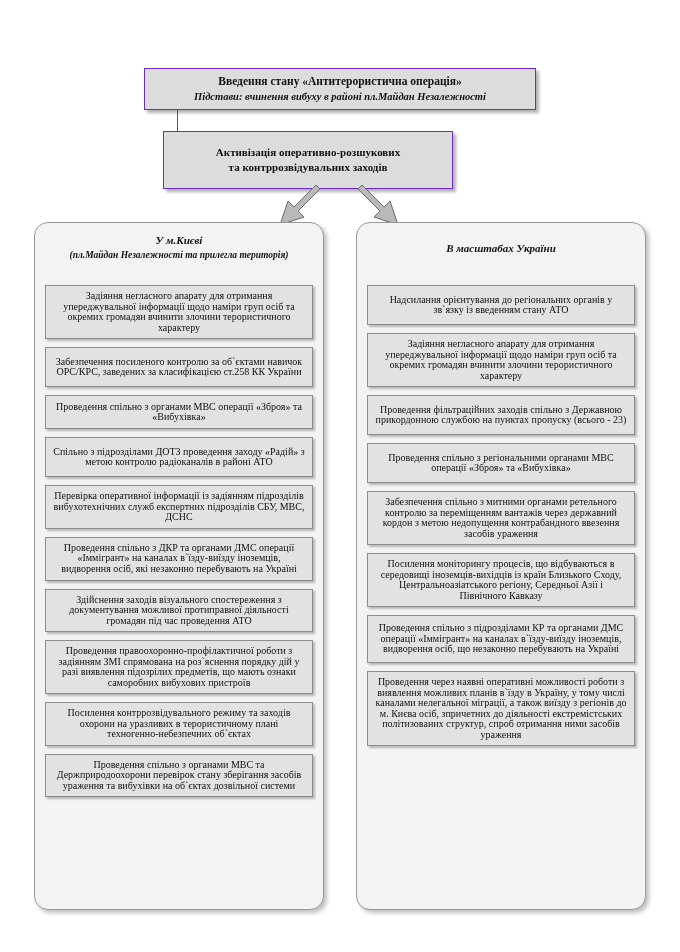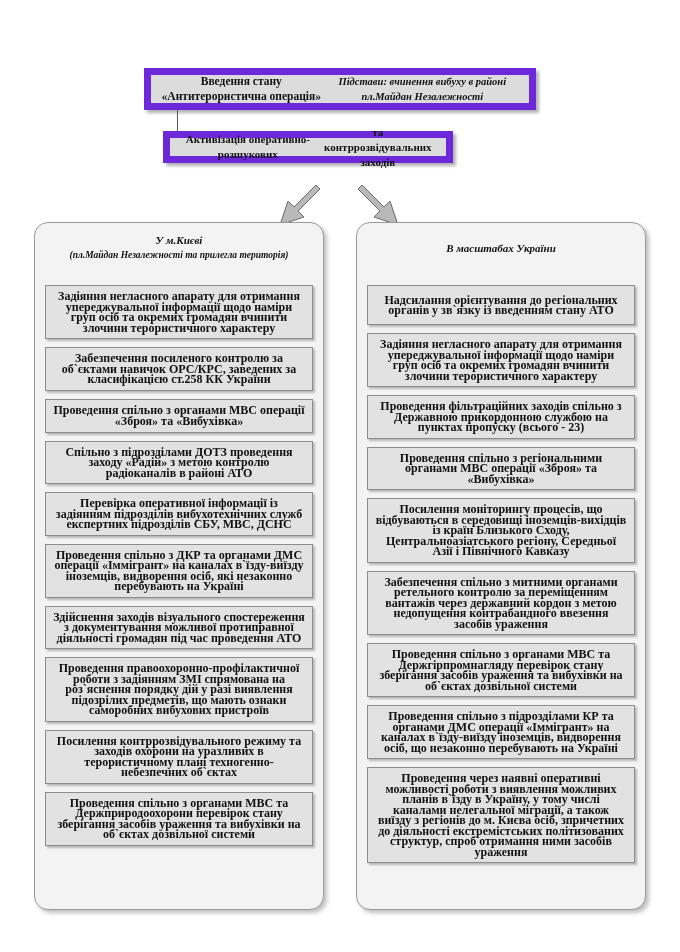--- a/index.html
+++ b/index.html
@@ -19,25 +19,25 @@
   .canvas {
     position: relative;
     width: 680px;
     height: 952px;
   }
 
   
   .top-box {
     position: absolute;
     background: #dcdcdc;
-    border: 7px solid #6d28d9;
+    border: 1px solid #6d28d9;
     box-shadow: 3px 3px 3px rgba(0,0,0,0.30);
     box-sizing: border-box;
     display: flex;
-    flex-direction: row;
+    flex-direction: column;
     align-items: center;
     justify-content: center;
     text-align: center;
     padding: 4px 8px;
   }
 
   #title-box {
     left: 144px;
     top: 68px;
     width: 392px;
@@ -52,21 +52,21 @@
     font-style: italic;
     font-weight: bold;
     font-size: 10.5px;
     line-height: 15px;
   }
 
   #activation-box {
     left: 163px;
     top: 131px;
     width: 290px;
-    height: 32px;
+    height: 58px;
   }
   #activation-box .line1,
   #activation-box .line2 {
     font-weight: bold;
     font-size: 11px;
     line-height: 15px;
   }
 
   
   .vline {
@@ -123,26 +123,25 @@
   }
 
   .item {
     background: #e2e2e2;
     border: 1px solid #8c8c8c;
     box-shadow: 2px 2px 2px rgba(0,0,0,0.25);
     box-sizing: border-box;
     margin-bottom: 8px;
     padding: 5px 7px;
     text-align: center;
-    font-size: 12px;
+    font-size: 10px;
     line-height: 10.5px;
     display: flex;
     align-items: center;
     justify-content: center;
-    font-weight: bold;
   }
   .item span { display: block; width: 100%; }
 
   
   #items-left .item  { min-height: 40px; }
   #items-right .item { min-height: 40px; }
 </style>
 </head>
 <body>
 
@@ -222,30 +221,27 @@
       </div>
       <div class="item" style="min-height:48px;">
         <span>Задіяння негласного апарату для отримання упереджувальної інформації щодо наміри груп осіб та окремих громадян вчинити злочини терористичного характеру</span>
       </div>
       <div class="item" style="min-height:40px;">
         <span>Проведення фільтраційних заходів спільно з Державною прикордонною службою на пунктах пропуску  (всього -  23)</span>
       </div>
       <div class="item" style="min-height:40px;">
         <span>Проведення спільно з регіональними органами МВС операції «Зброя» та «Вибухівка»</span>
       </div>
+      <div class="item" style="min-height:48px;">
+        <span>Забезпечення спільно з митними органами ретельного контролю за переміщенням вантажів через державний кордон з метою недопущення контрабандного ввезення засобів ураження</span>
+      </div>
       <div class="item" style="min-height:50px;">
         <span>Посилення моніторингу процесів, що відбуваються в середовищі іноземців-вихідців із країн Близького Сходу, Центральноазіатського регіону, Середньої Азії і Північного Кавказу</span>
       </div>
       <div class="item" style="min-height:48px;">
-        <span>Забезпечення спільно з митними органами ретельного контролю за переміщенням вантажів через державний кордон з метою недопущення контрабандного ввезення засобів ураження</span>
-      </div>
-      <div class="item" style="min-height:40px;">
-        <span>Проведення спільно з органами МВС та Держгірпромнагляду перевірок стану зберігання засобів ураження та вибухівки на об`єктах дозвільної системи</span>
-      </div>
-      <div class="item" style="min-height:48px;">
         <span>Проведення спільно з підрозділами КР та органами ДМС операції «Іммігрант» на каналах в`їзду-виїзду іноземців, видворення осіб, що незаконно перебувають на Україні</span>
       </div>
       <div class="item" style="min-height:64px;">
         <span>Проведення через наявні оперативні можливості роботи з виявлення можливих планів в`їзду в Україну, у тому числі каналами нелегальної міграції, а також виїзду з регіонів до м. Києва осіб, зпричетних до діяльності екстремістських політизованих структур, спроб отримання ними засобів ураження</span>
       </div>
     </div>
   </div>
 
 </div>
 

